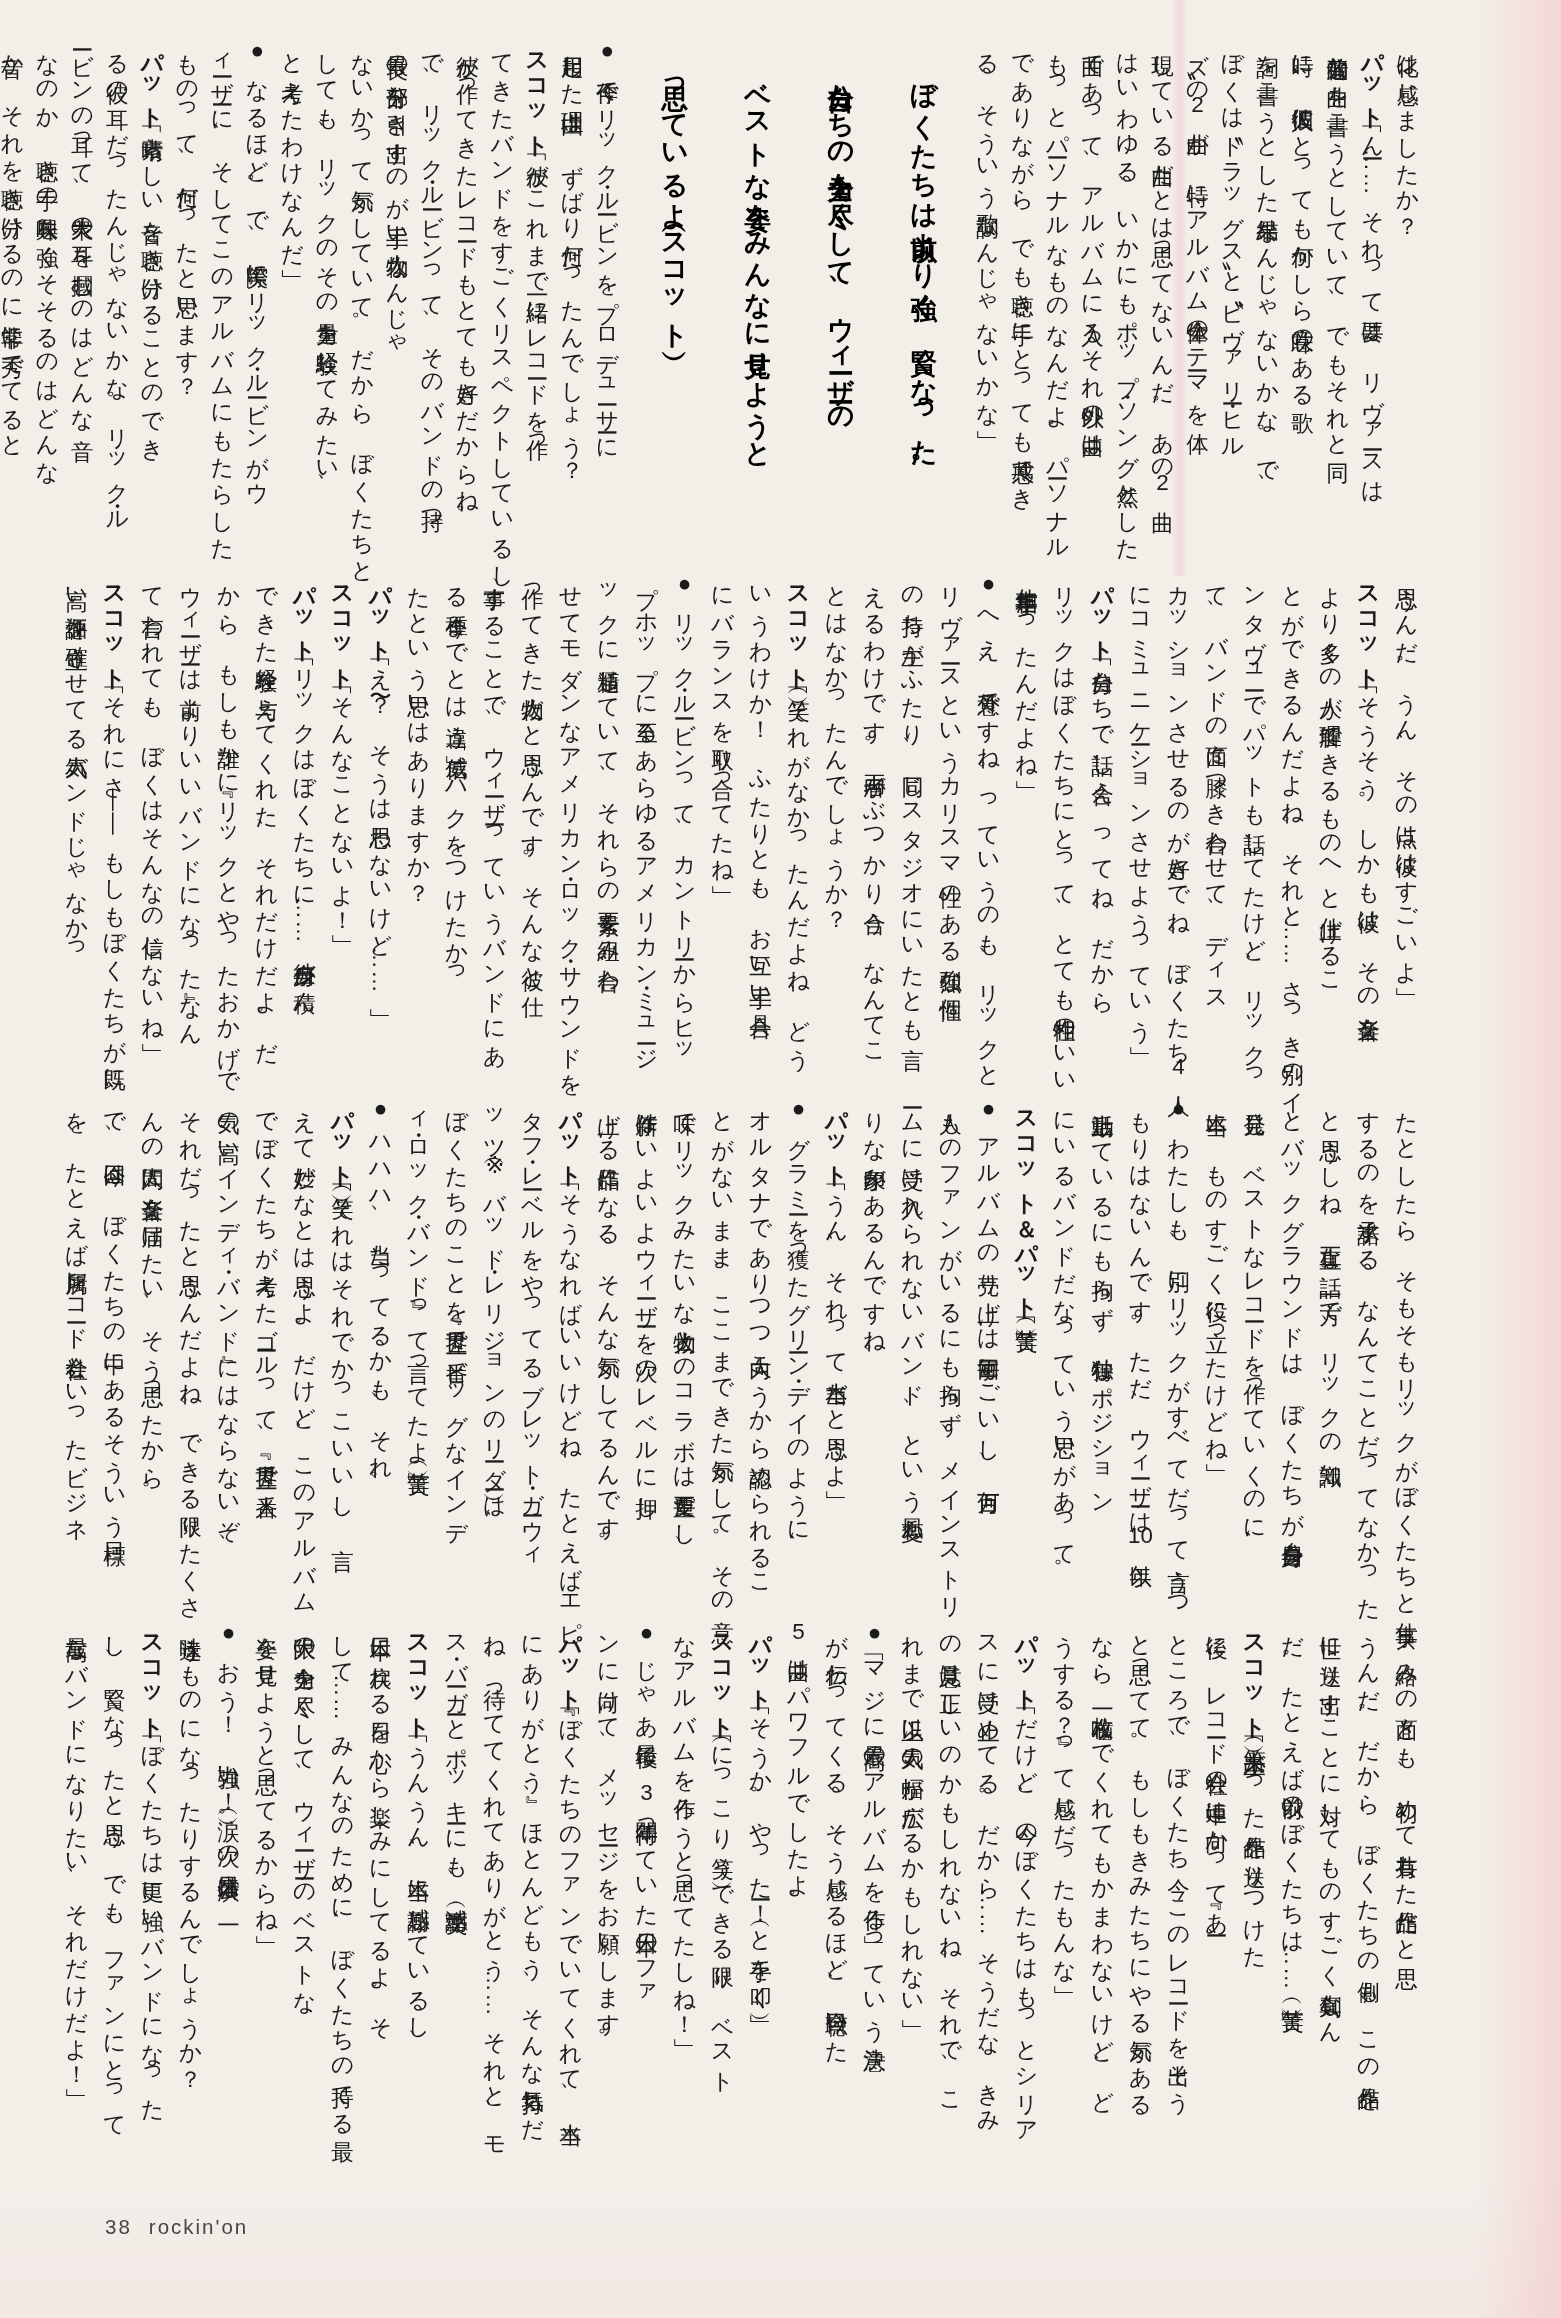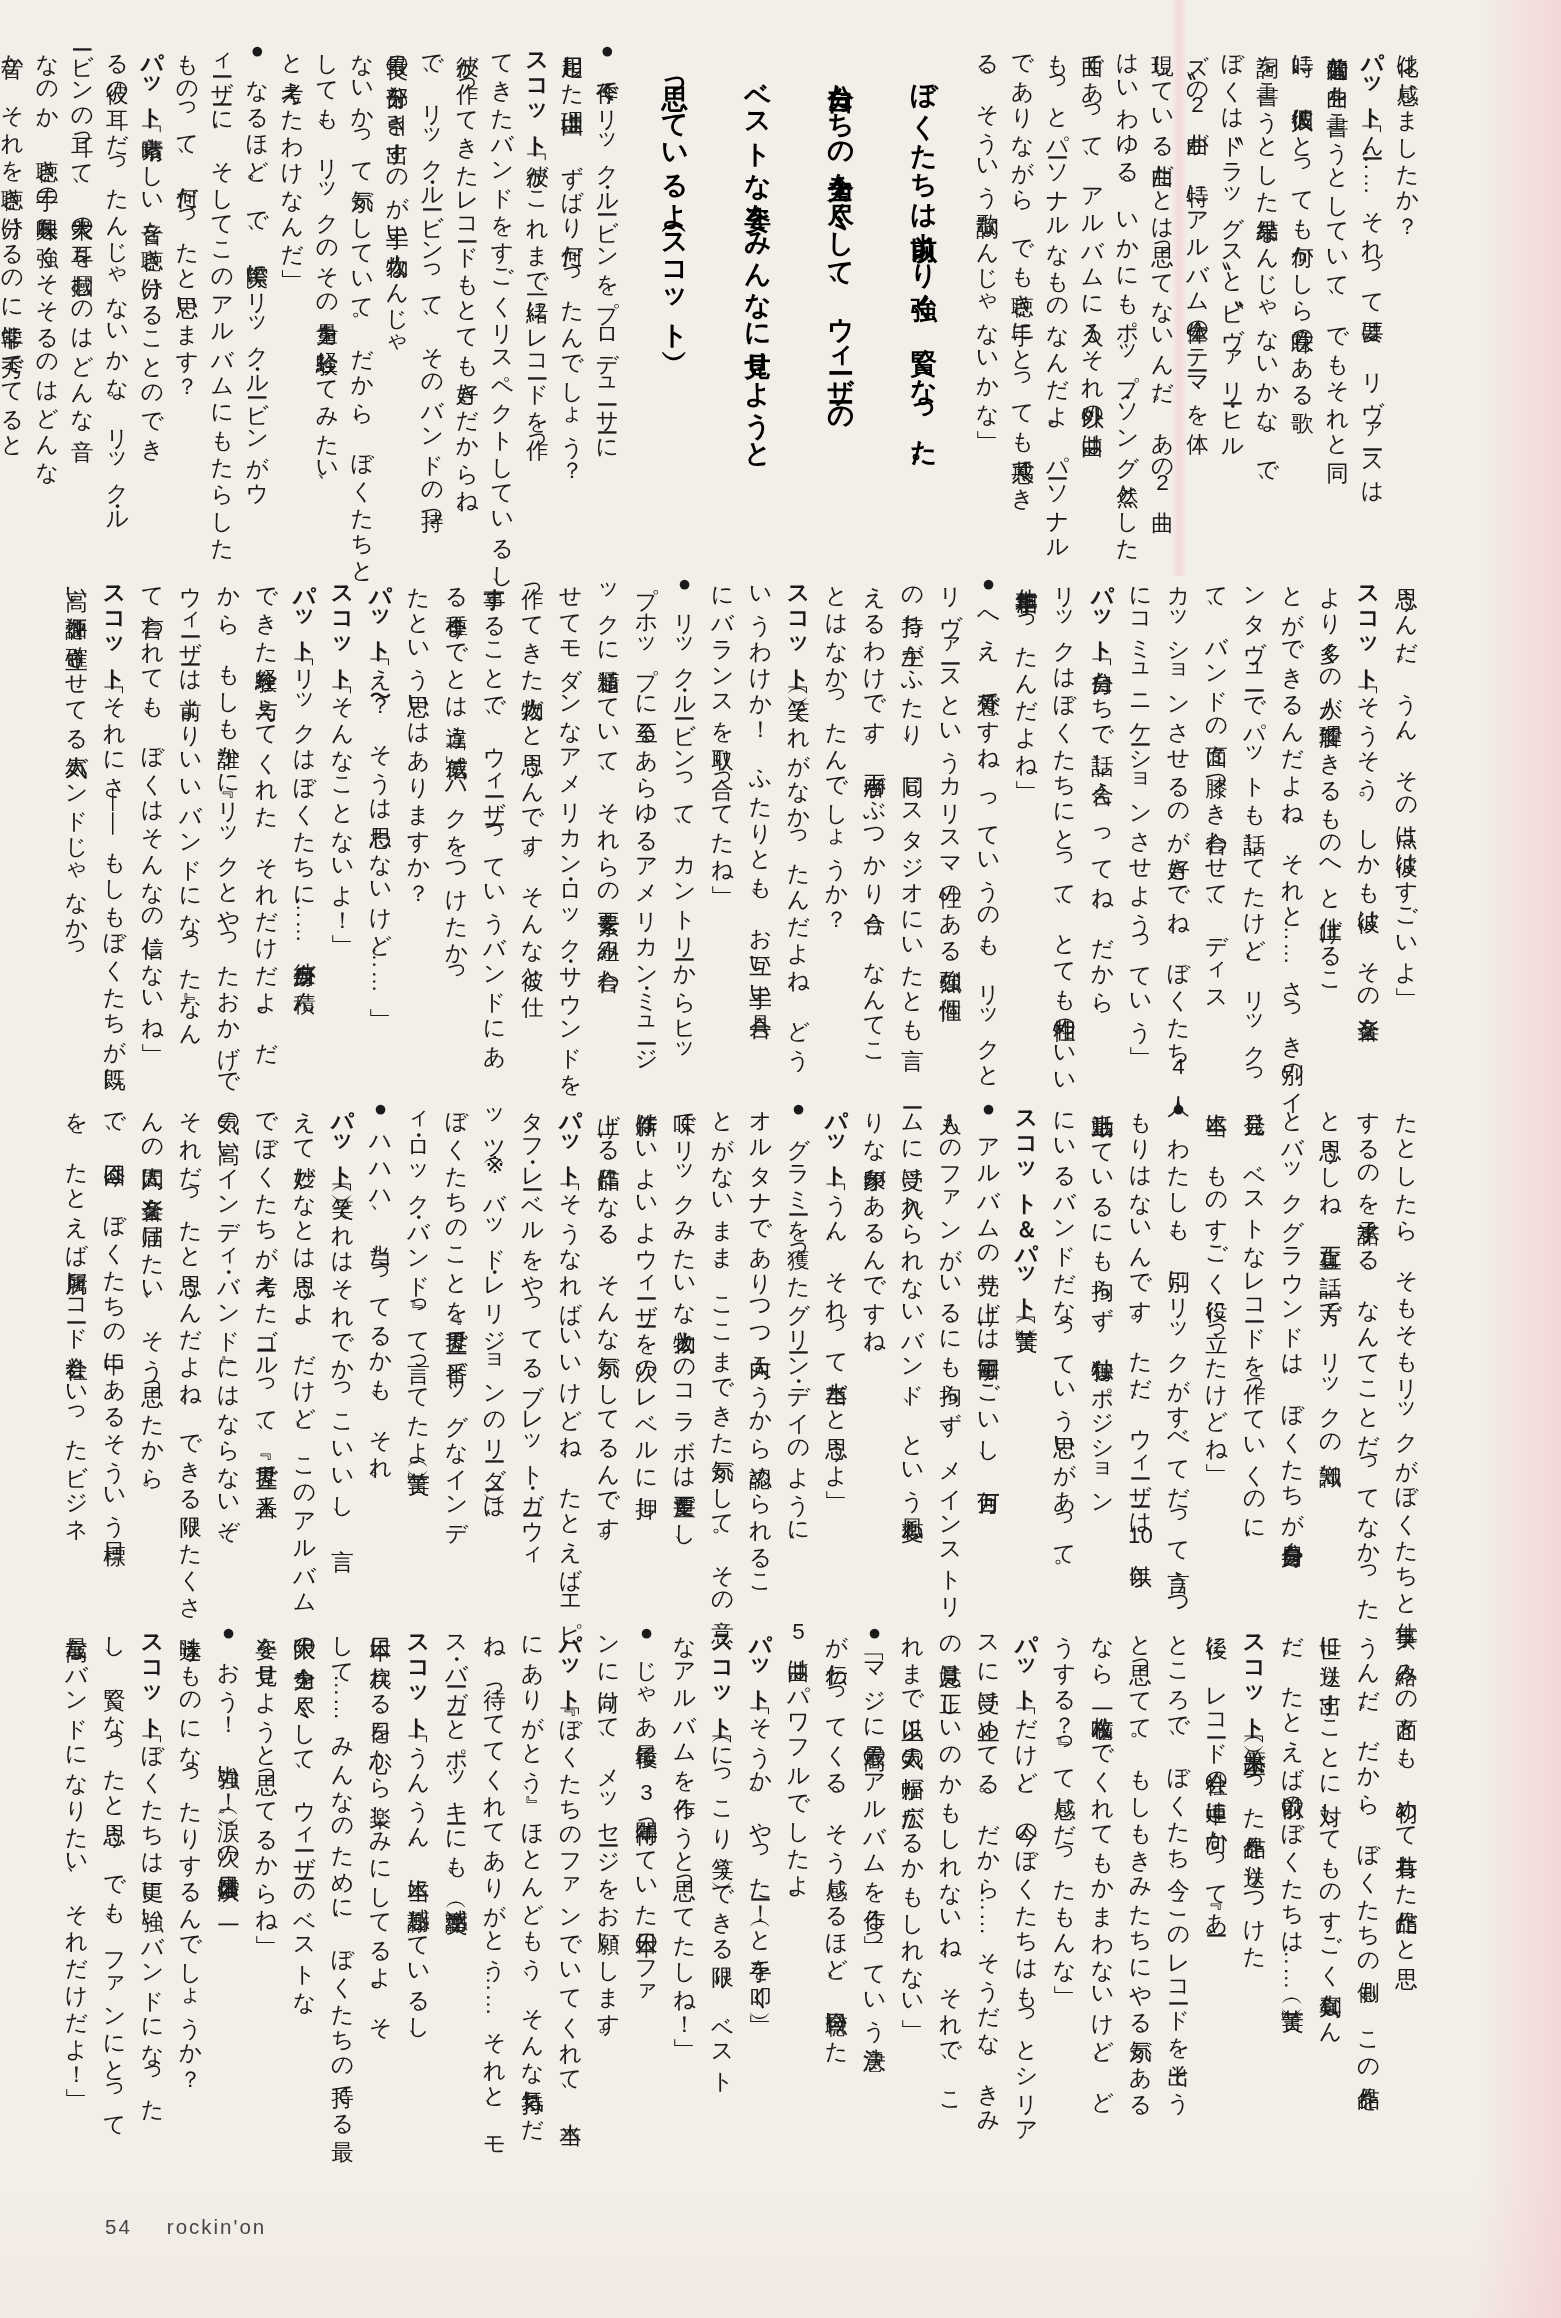--- a/index.html
+++ b/index.html
@@ -36,21 +36,21 @@
     color:#000;margin-top:26.5px;
   }
   .col + .headline{margin-right:13.2px;}
   .headline + .col{margin-right:16px;}
   .spk{font-weight:700;}
   .tcy{text-combine-upright:all;}
   .pagefoot{
     position:absolute;left:105px;top:2215px;
     font-size:20.5px;color:#454545;letter-spacing:2px;
   }
-  .pagefoot .mag{margin-left:35px;}
+  .pagefoot .mag{margin-left:17px;}
 </style>
 </head>
 <body>
 
 <div class="page">
   <div class="scan-streak"></div>
   <main class="article">
       <section class="band band-1">
         <p class="col"><span>化は感じましたか？</span></p>
         <p class="col"><span class="spk">パット</span><span>「んー……それって要は、リヴァースは</span></p>
@@ -197,16 +197,16 @@
         <p class="col"><span>大限の全力を尽くして、ウィーザーのベストな</span></p>
         <p class="col"><span>姿を見せようと思ってるからね」</span></p>
         <p class="col"><span>●おう！　力強い！（涙）。次の来日公演は、一</span></p>
         <p class="col"><span>味違うものになったりするんでしょうか？</span></p>
         <p class="col"><span class="spk">スコット</span><span>「ぼくたちは更に強いバンドになった</span></p>
         <p class="col"><span>し、賢くなったと思う。でも、ファンにとって</span></p>
         <p class="col"><span>最高なバンドになりたい、それだけだよ！」</span></p>
       </section>
     </main>
   <footer class="pagefoot">
-    <span class="num">54</span><span class="mag">rockin'on</span>
+    <span class="num">38</span><span class="mag">rockin'on</span>
   </footer>
 </div>
 
 
 </body></html>

